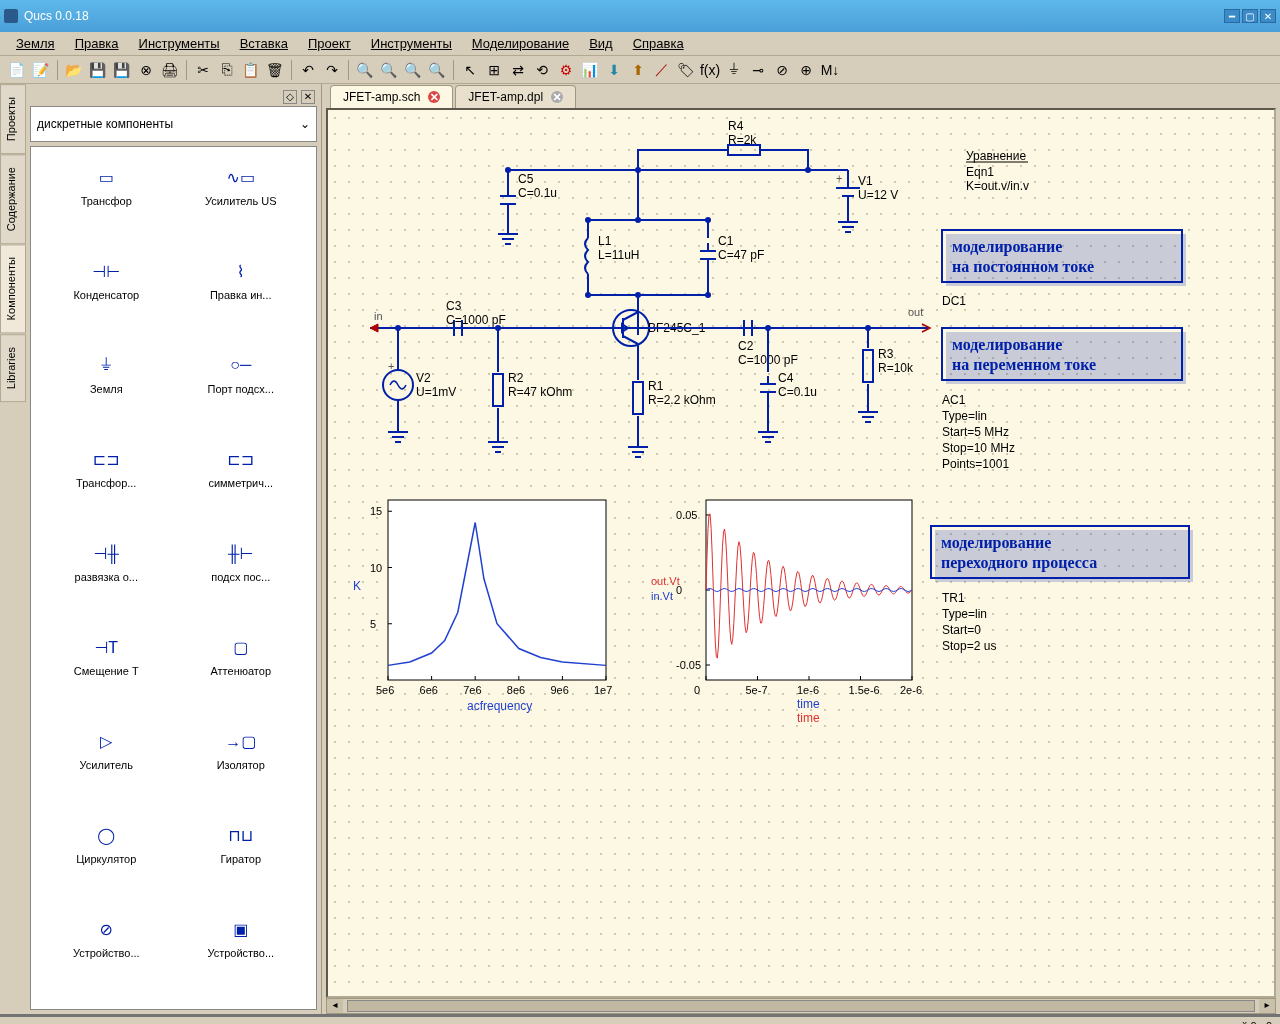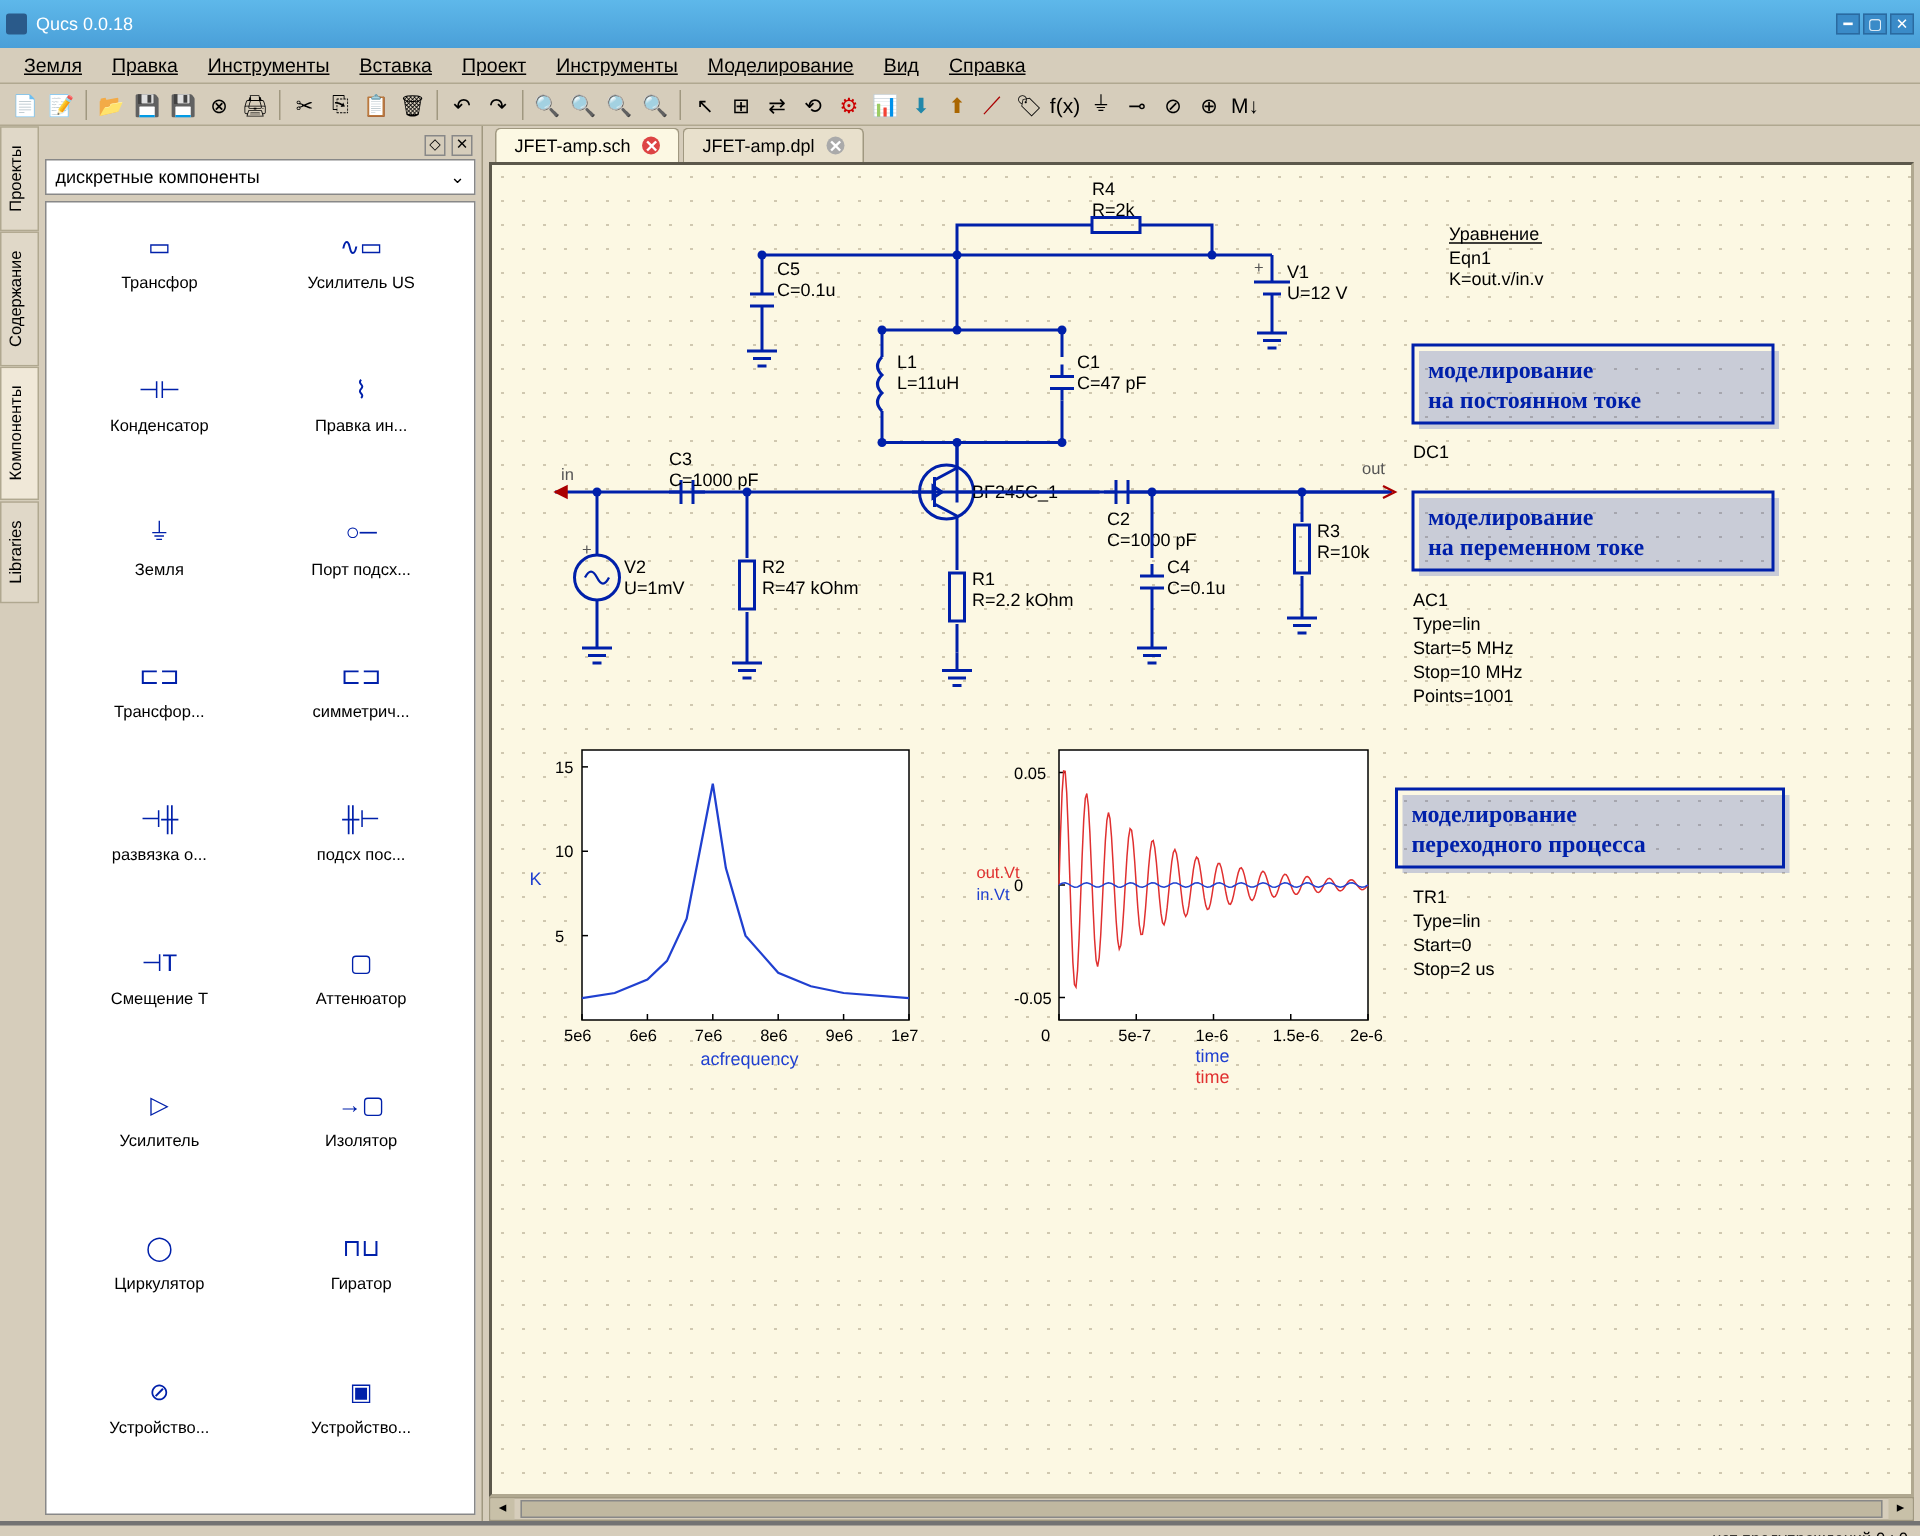--- a/index.html
+++ b/index.html
@@ -15,21 +15,21 @@
 .toolbar { background: #d6cdbb; height: 28px; display: flex; align-items: center; padding: 0 6px; gap: 2px; border-bottom: 1px solid #b0a890; }
 .tool-btn { width: 22px; height: 22px; display: flex; align-items: center; justify-content: center; cursor: pointer; border-radius: 2px; font-size: 14px; }
 .tool-sep { width: 1px; height: 20px; background: #a09880; margin: 0 3px; }
 .main { display: flex; height: calc(100% - 22px - 24px - 28px - 20px); }
 .sidetabs { width: 26px; background: #d6cdbb; display: flex; flex-direction: column; }
 .sidetab { writing-mode: vertical-rl; transform: rotate(180deg); padding: 12px 4px; text-align: center; font-size: 11px; border: 1px solid #b0a890; background: #e0d8c8; cursor: pointer; }
 .sidetab.active { background: #f0e8d8; }
 .sidebar { width: 296px; background: #d6cdbb; border-right: 1px solid #a09880; display: flex; flex-direction: column; padding: 4px; }
 .sidebar-header { display: flex; justify-content: flex-end; gap: 4px; padding: 2px; }
 .sidebar-hbtn { width: 14px; height: 14px; border: 1px solid #888; font-size: 10px; text-align: center; line-height: 12px; cursor: pointer; }
-.combo { width: 100%; height: 24px; background: white; border: 1px solid #888; padding: 2px 6px; display: flex; align-items: center; justify-content: space-between; margin-bottom: 4px; }
+.combo { width: 100%; height: 36px; background: white; border: 1px solid #888; padding: 2px 6px; display: flex; align-items: center; justify-content: space-between; margin-bottom: 4px; }
 .component-grid { background: white; border: 1px solid #888; flex: 1; overflow-y: auto; display: grid; grid-template-columns: 1fr 1fr; gap: 0; padding: 8px; }
 .comp-item { display: flex; flex-direction: column; align-items: center; padding: 10px 4px; cursor: pointer; }
 .comp-icon { width: 40px; height: 24px; margin-bottom: 6px; display: flex; align-items: center; justify-content: center; }
 .comp-label { font-size: 11px; text-align: center; white-space: nowrap; overflow: hidden; text-overflow: ellipsis; max-width: 100%; }
 .canvas-area { flex: 1; display: flex; flex-direction: column; background: #d6cdbb; }
 .doc-tabs { height: 24px; display: flex; align-items: flex-end; padding: 0 8px; gap: 2px; }
 .doc-tab { padding: 4px 12px; background: #e8e0cc; border: 1px solid #a09880; border-bottom: none; border-radius: 4px 4px 0 0; display: flex; align-items: center; gap: 8px; font-size: 12px; cursor: pointer; }
 .doc-tab.active { background: #fcf8e3; }
 .doc-close { width: 12px; height: 12px; border-radius: 6px; display: inline-flex; align-items: center; justify-content: center; font-size: 11px; font-weight: bold; }
 .doc-close.red { background: #d44; color: white; }

